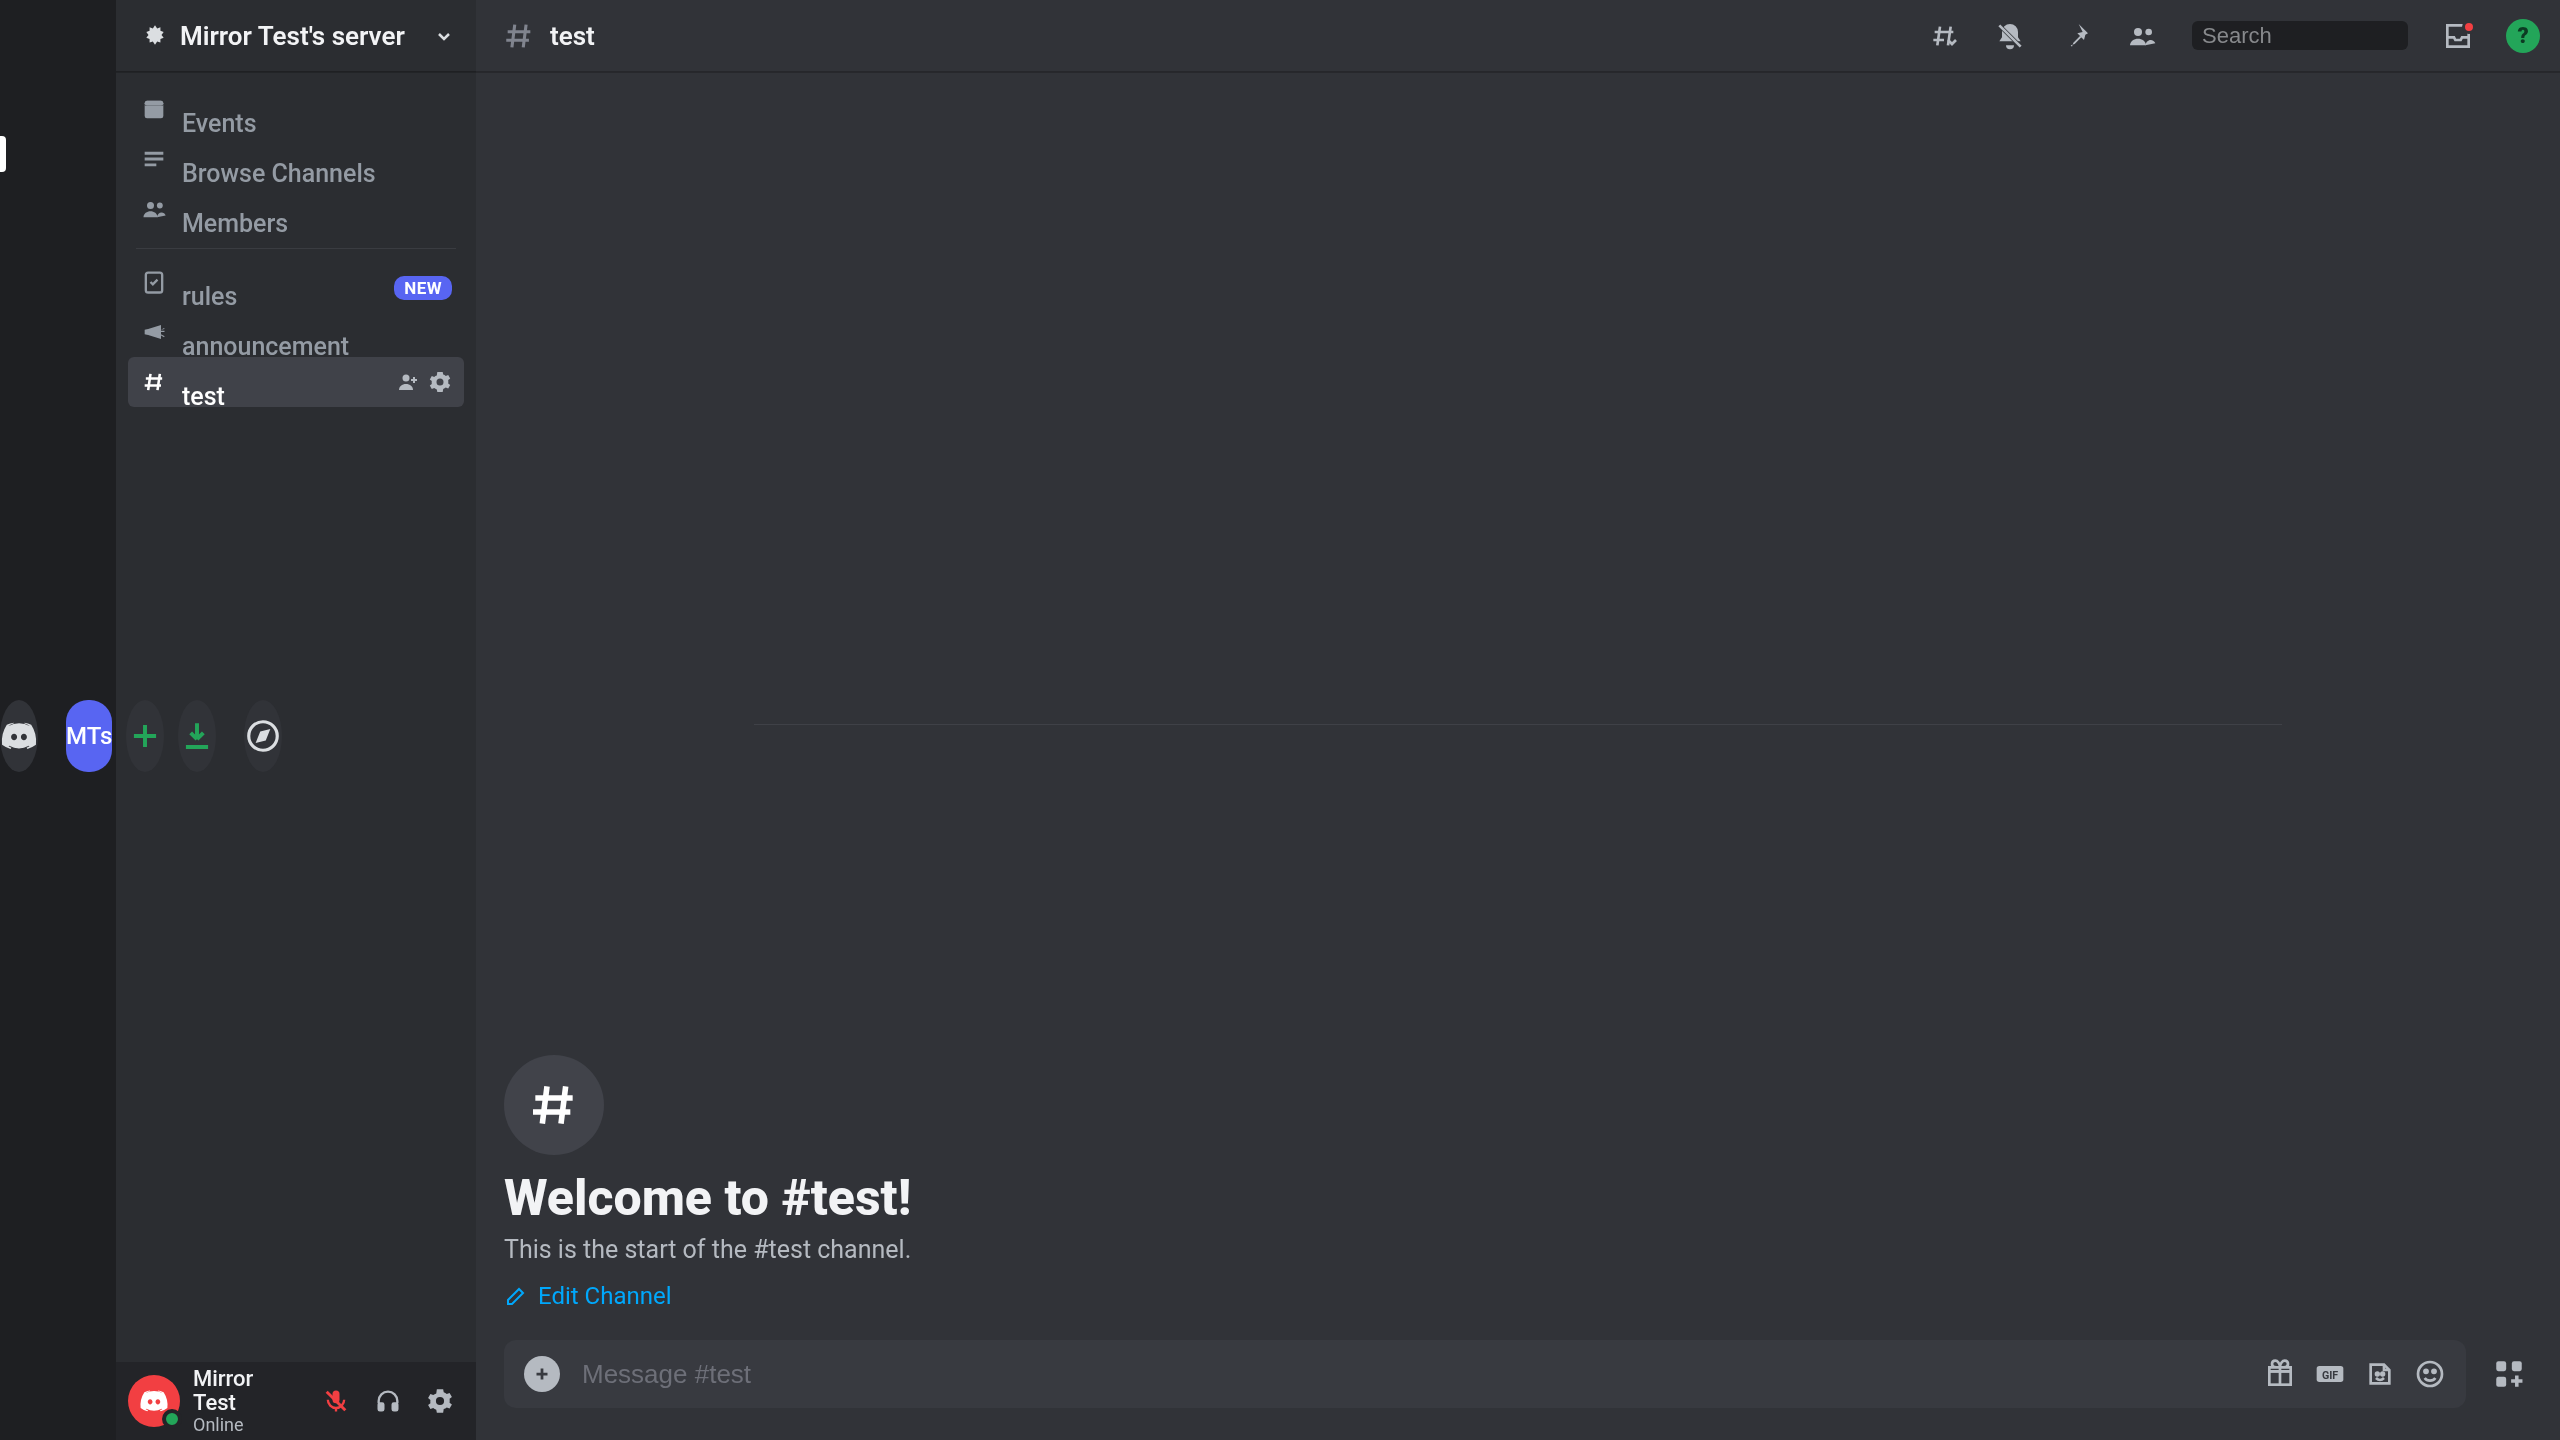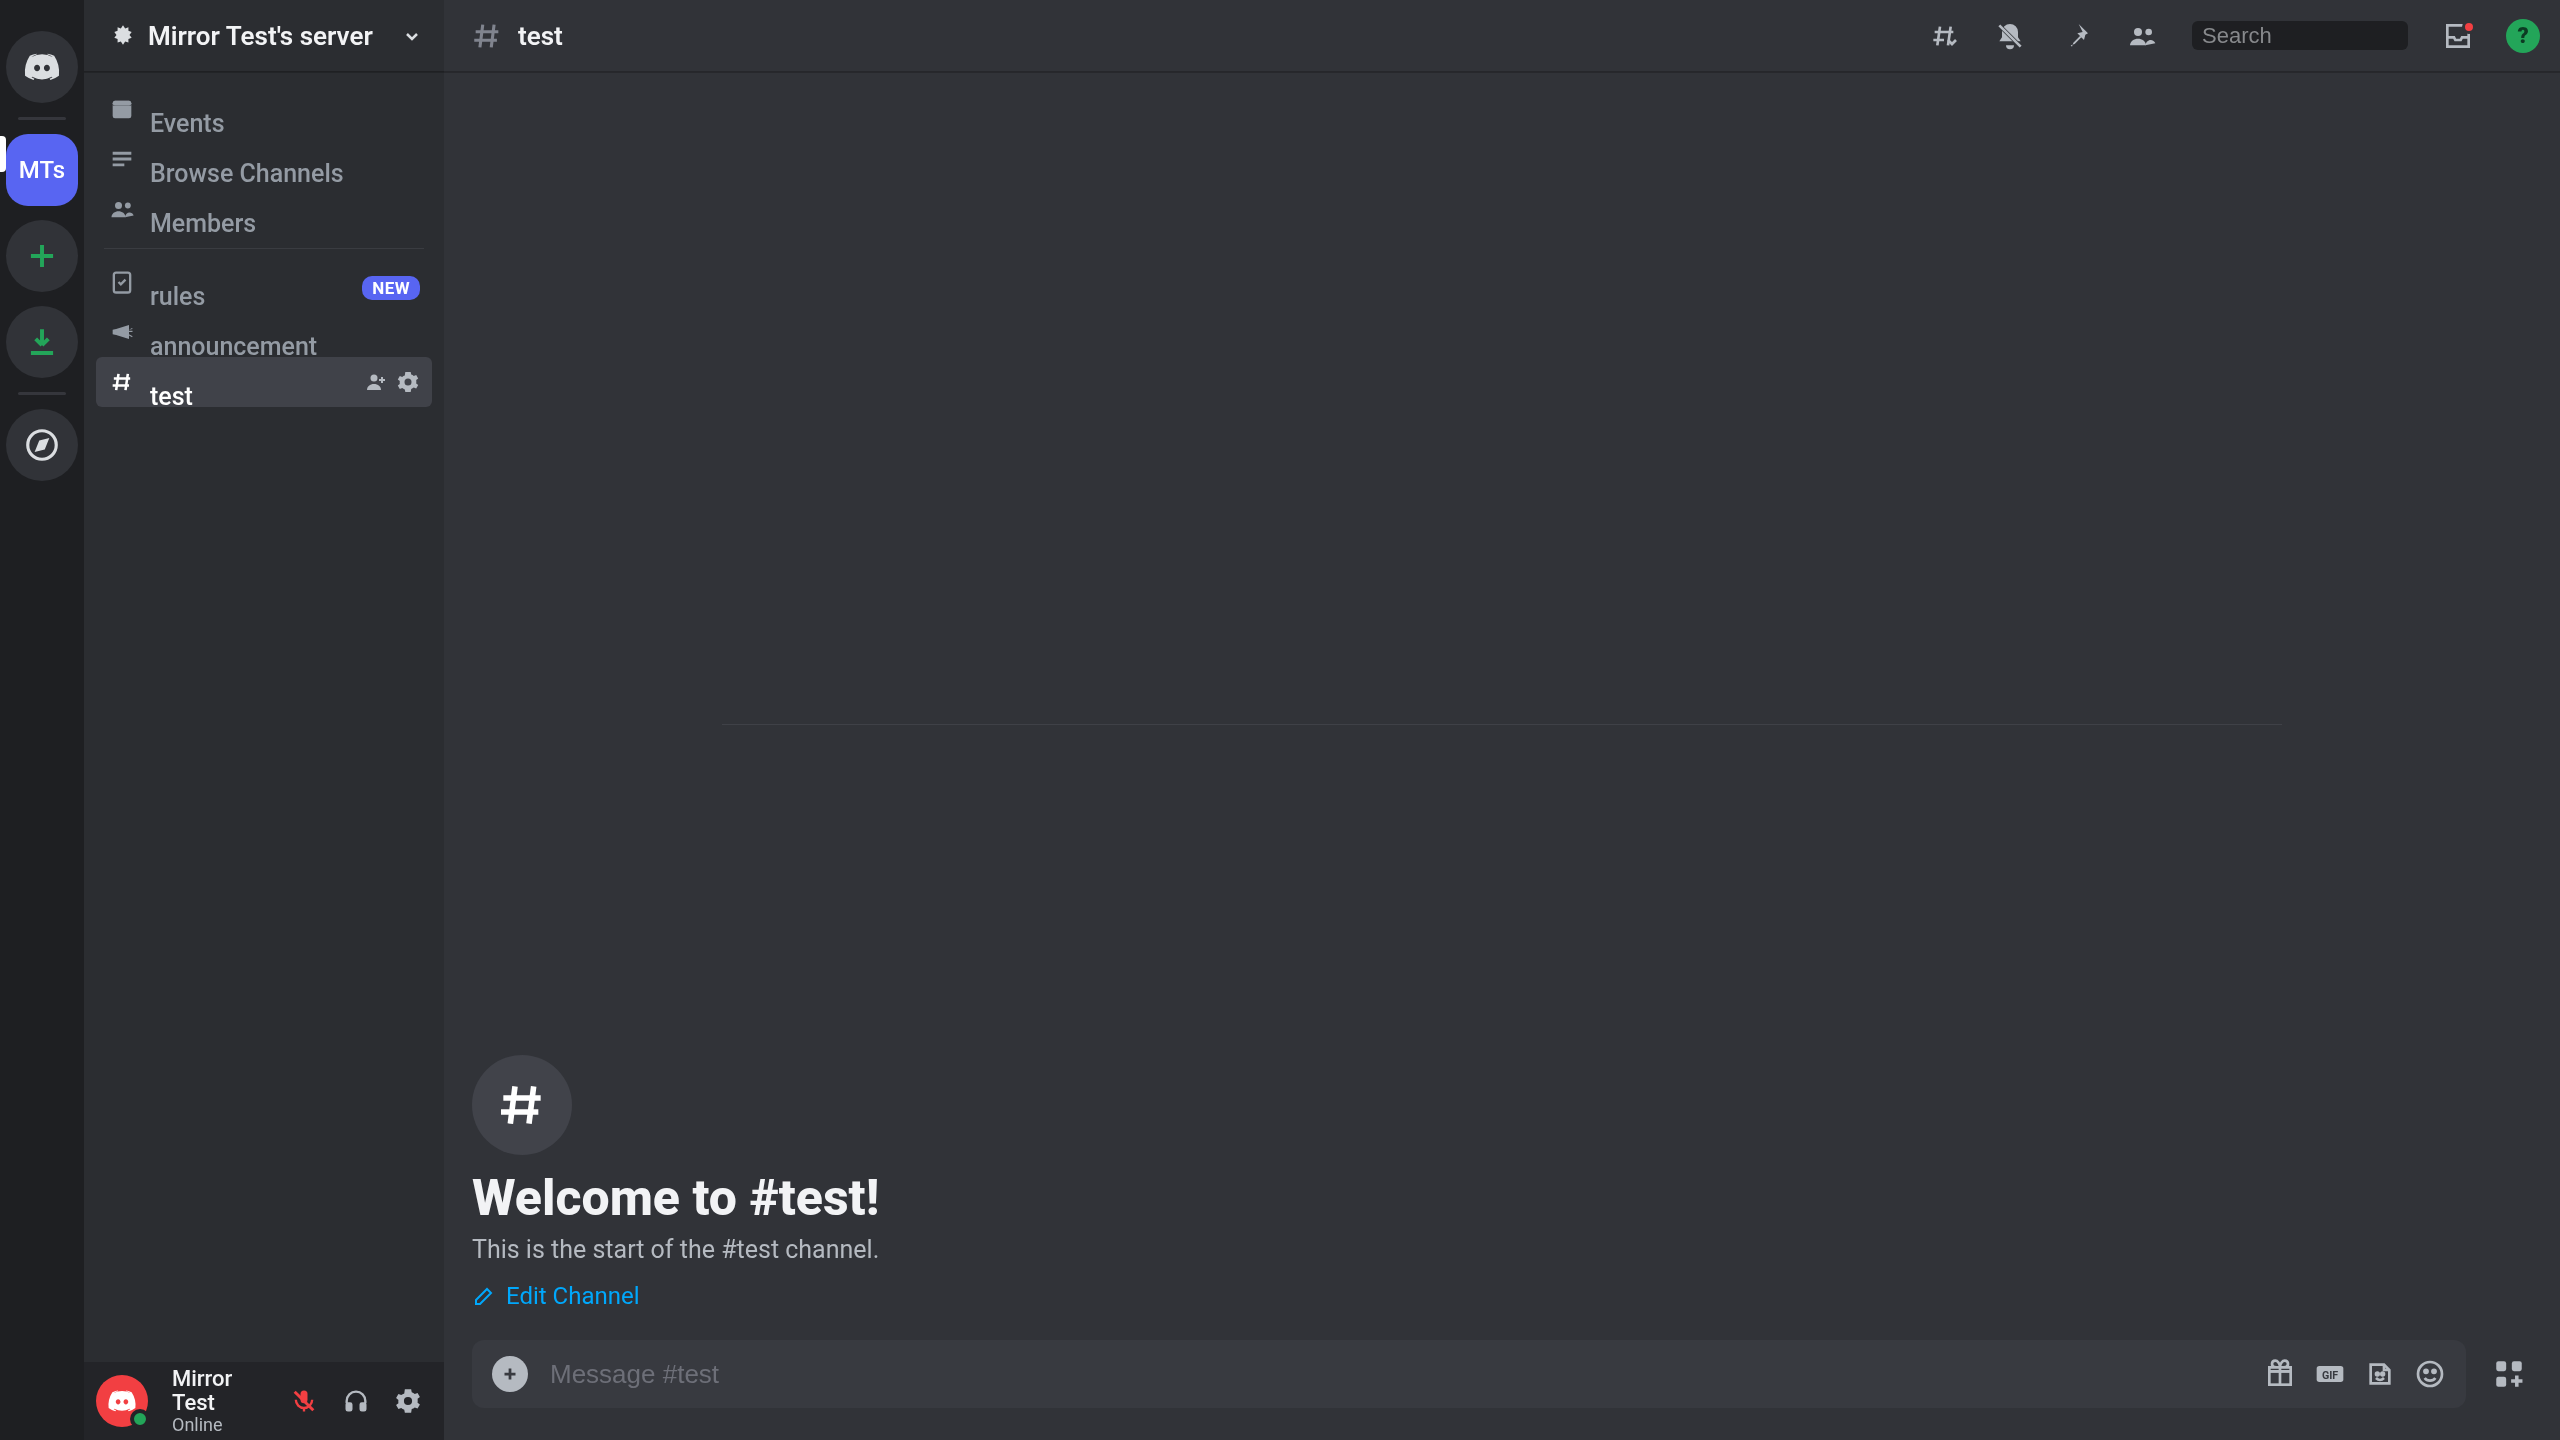--- a/index.html
+++ b/index.html
@@ -8,24 +8,23 @@
   background: #313338;
   color: #dbdee1;
   width: 2560px;
   height: 1440px;
   overflow: hidden;
   display: flex;
 }
 
 
 .server-rail {
-  width: 84px;
+  width: 116px;
   background: #1e1f22;
   display: flex;
-  flex-direction: column;
   align-items: center;
   padding-top: 31px;
   gap: 14px;
   position: relative;
 }
 .server-pill {
   position: absolute;
   left: 0;
   width: 6px;
   height: 36px;
@@ -126,21 +125,21 @@
 .category-header .cat-label { font-size: 19px; font-weight: 600; letter-spacing: .3px; flex:1; }
 .category-header .add { width: 24px; height: 24px; }
 
 
 .user-panel {
   height: 78px;
   background: #232428;
   display: flex;
   align-items: center;
   padding: 0 12px;
-  gap: 24px;
+  gap: 13px;
 }
 .avatar-wrap { position: relative; width: 52px; height: 52px; }
 .avatar {
   width: 52px; height: 52px; border-radius: 50%;
   background: #f23f42; display:flex; align-items:center; justify-content:center;
 }
 .avatar svg { width: 30px; height: 30px; color:#fff; }
 .status-dot {
   position: absolute; right: -2px; bottom: -2px;
   width: 20px; height: 20px; border-radius: 50%;

